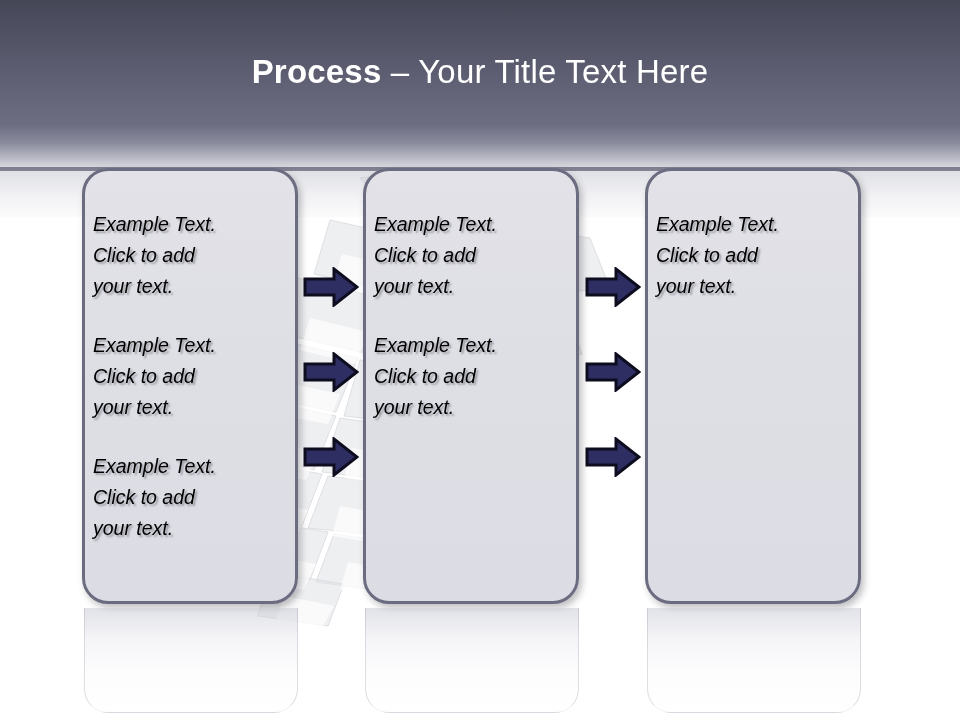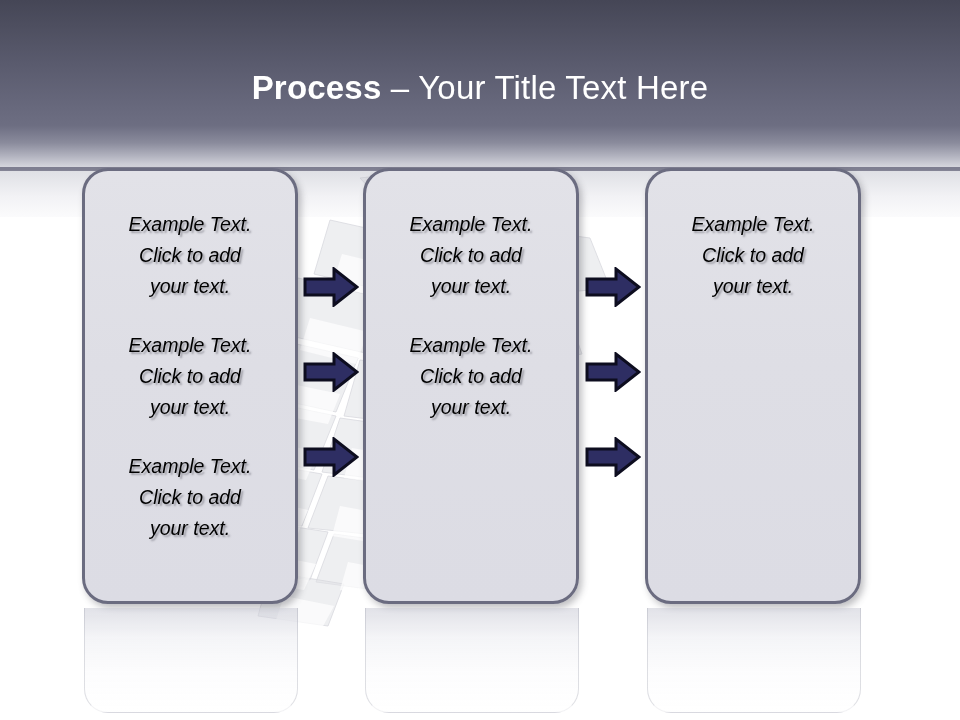--- a/index.html
+++ b/index.html
@@ -55,21 +55,20 @@
     position: absolute;
     left: 0;
     top: 52px;
     width: 960px;
     text-align: center;
     color: #ffffff;
     font-size: 33px;
     line-height: 40px;
     letter-spacing: .2px;
     white-space: nowrap;
-    margin-top: 16px;
   }
   .slide-title .t-strong { font-weight: bold; }
   .slide-title .t-rest   { font-weight: normal; }
 
   
   .crystal-bg {
     position: absolute;
     left: 210px;
     top: 168px;
     width: 520px;
@@ -95,21 +94,20 @@
   #box-2 { left: 363px; }
   #box-3 { left: 645px; }
 
   .box-inner {
     position: absolute;
     left: 8px;
     right: 8px;
     top: 38px;
   }
   .text-block {
-    text-align: center;
     font-style: italic;
     font-weight: normal;
     color: #000000;
     font-size: 19.5px;
     line-height: 31px;
     text-shadow: 2px 2px 2px rgba(110,110,120,.62);
     margin-bottom: 28px;
   }
   .text-block .tl { display: block; }
 

